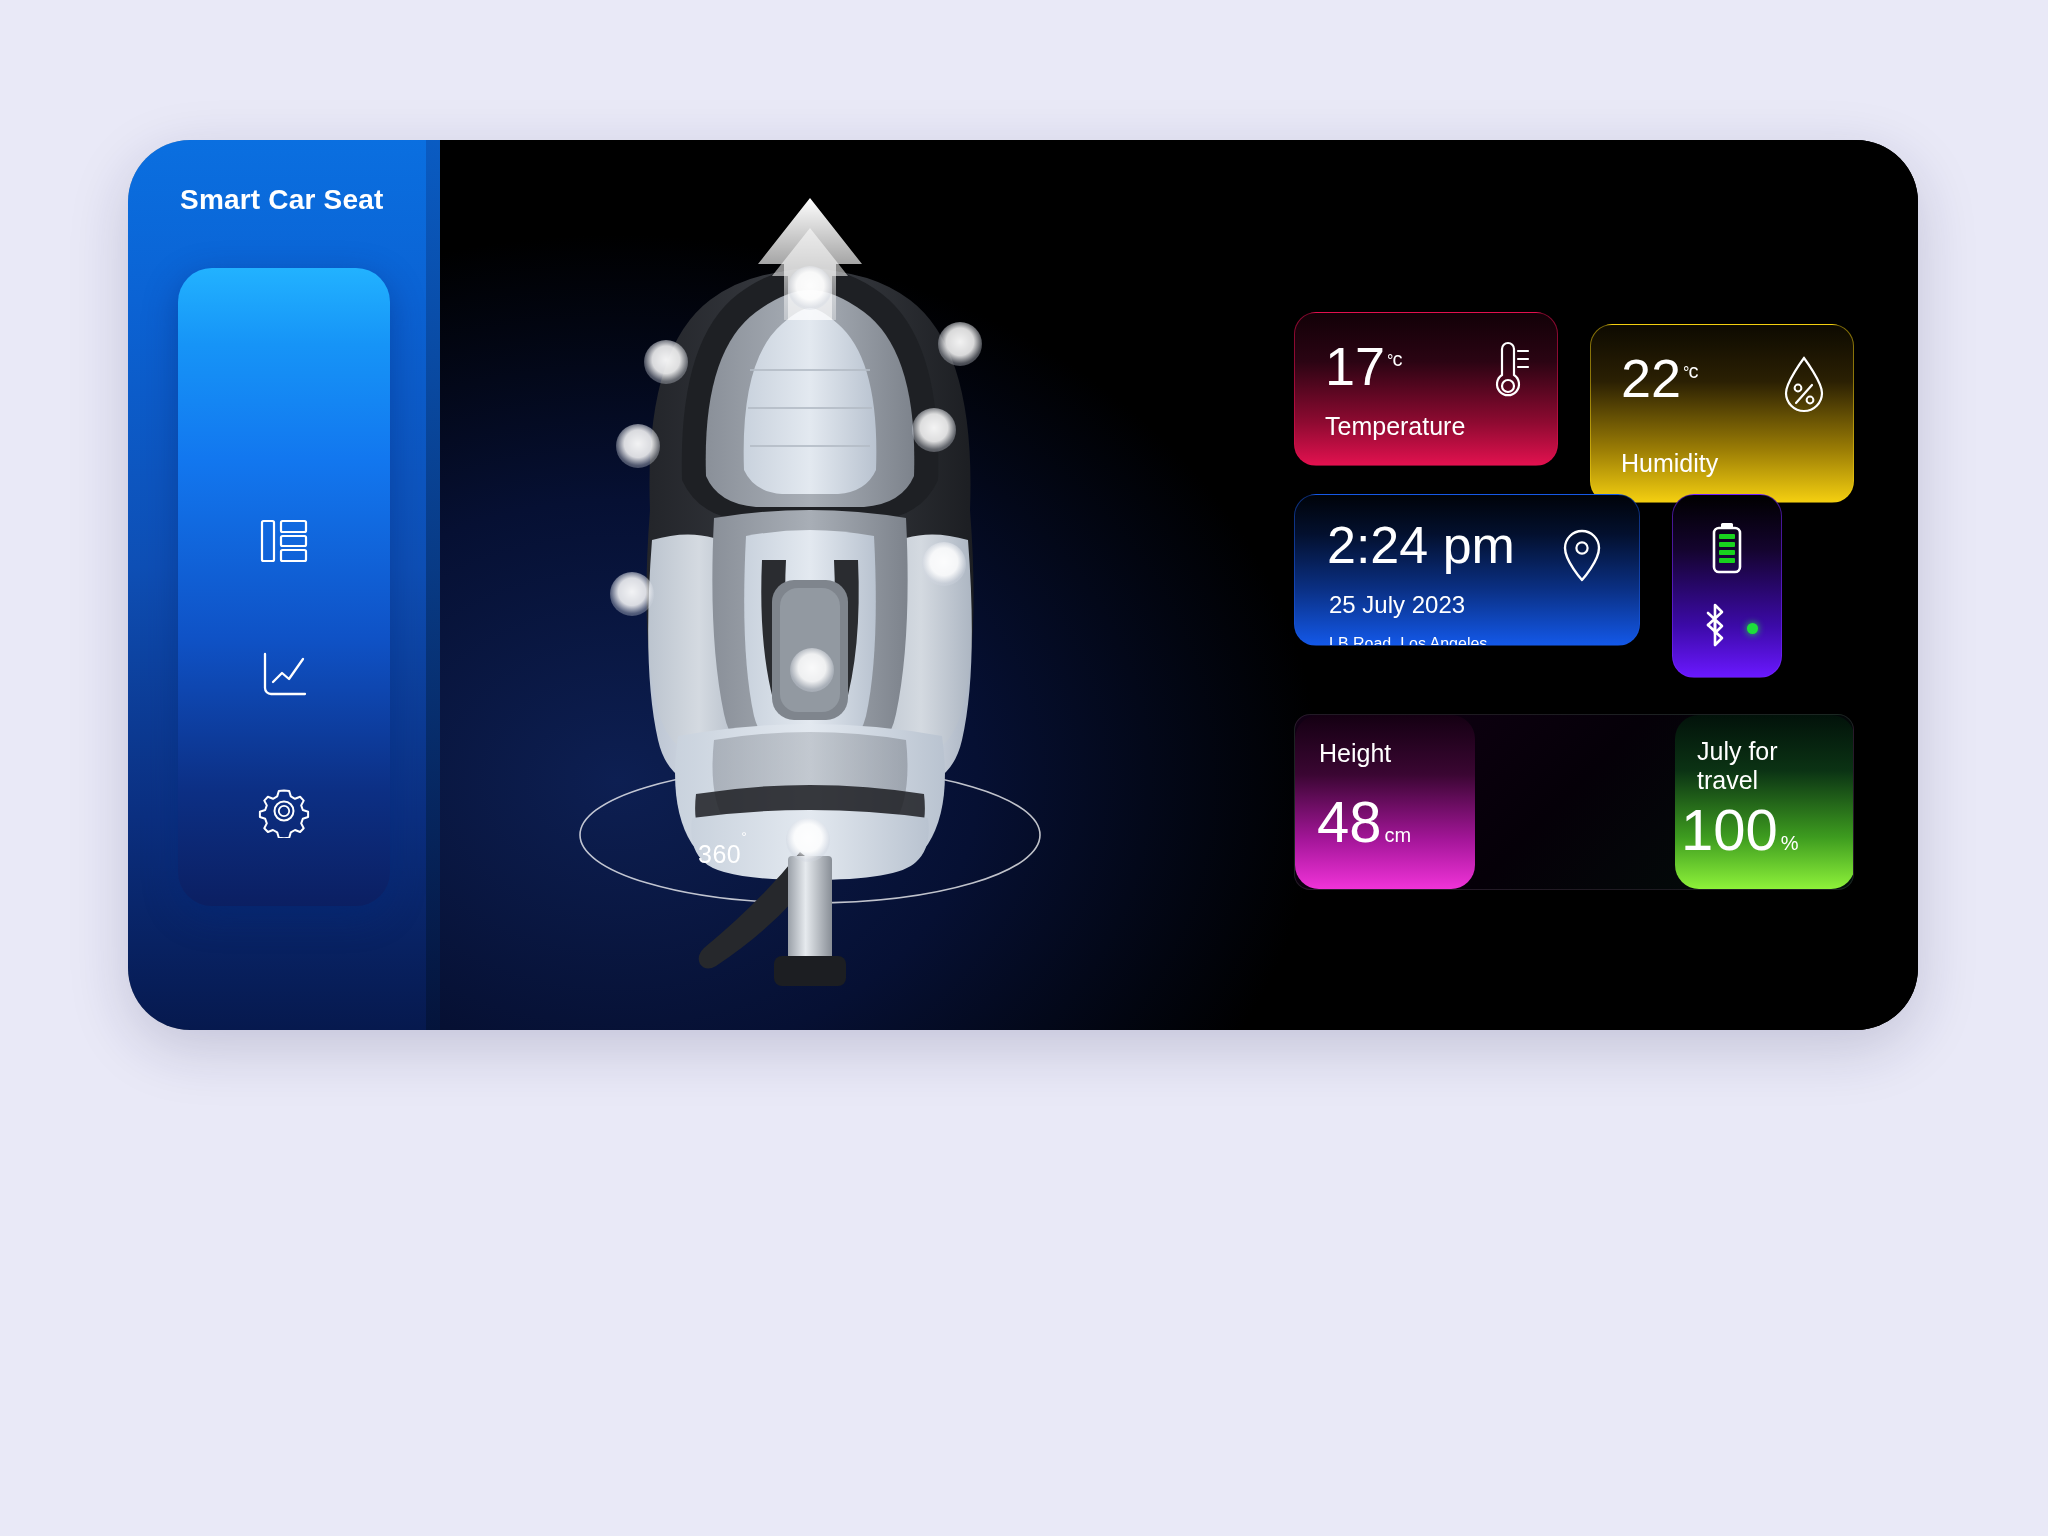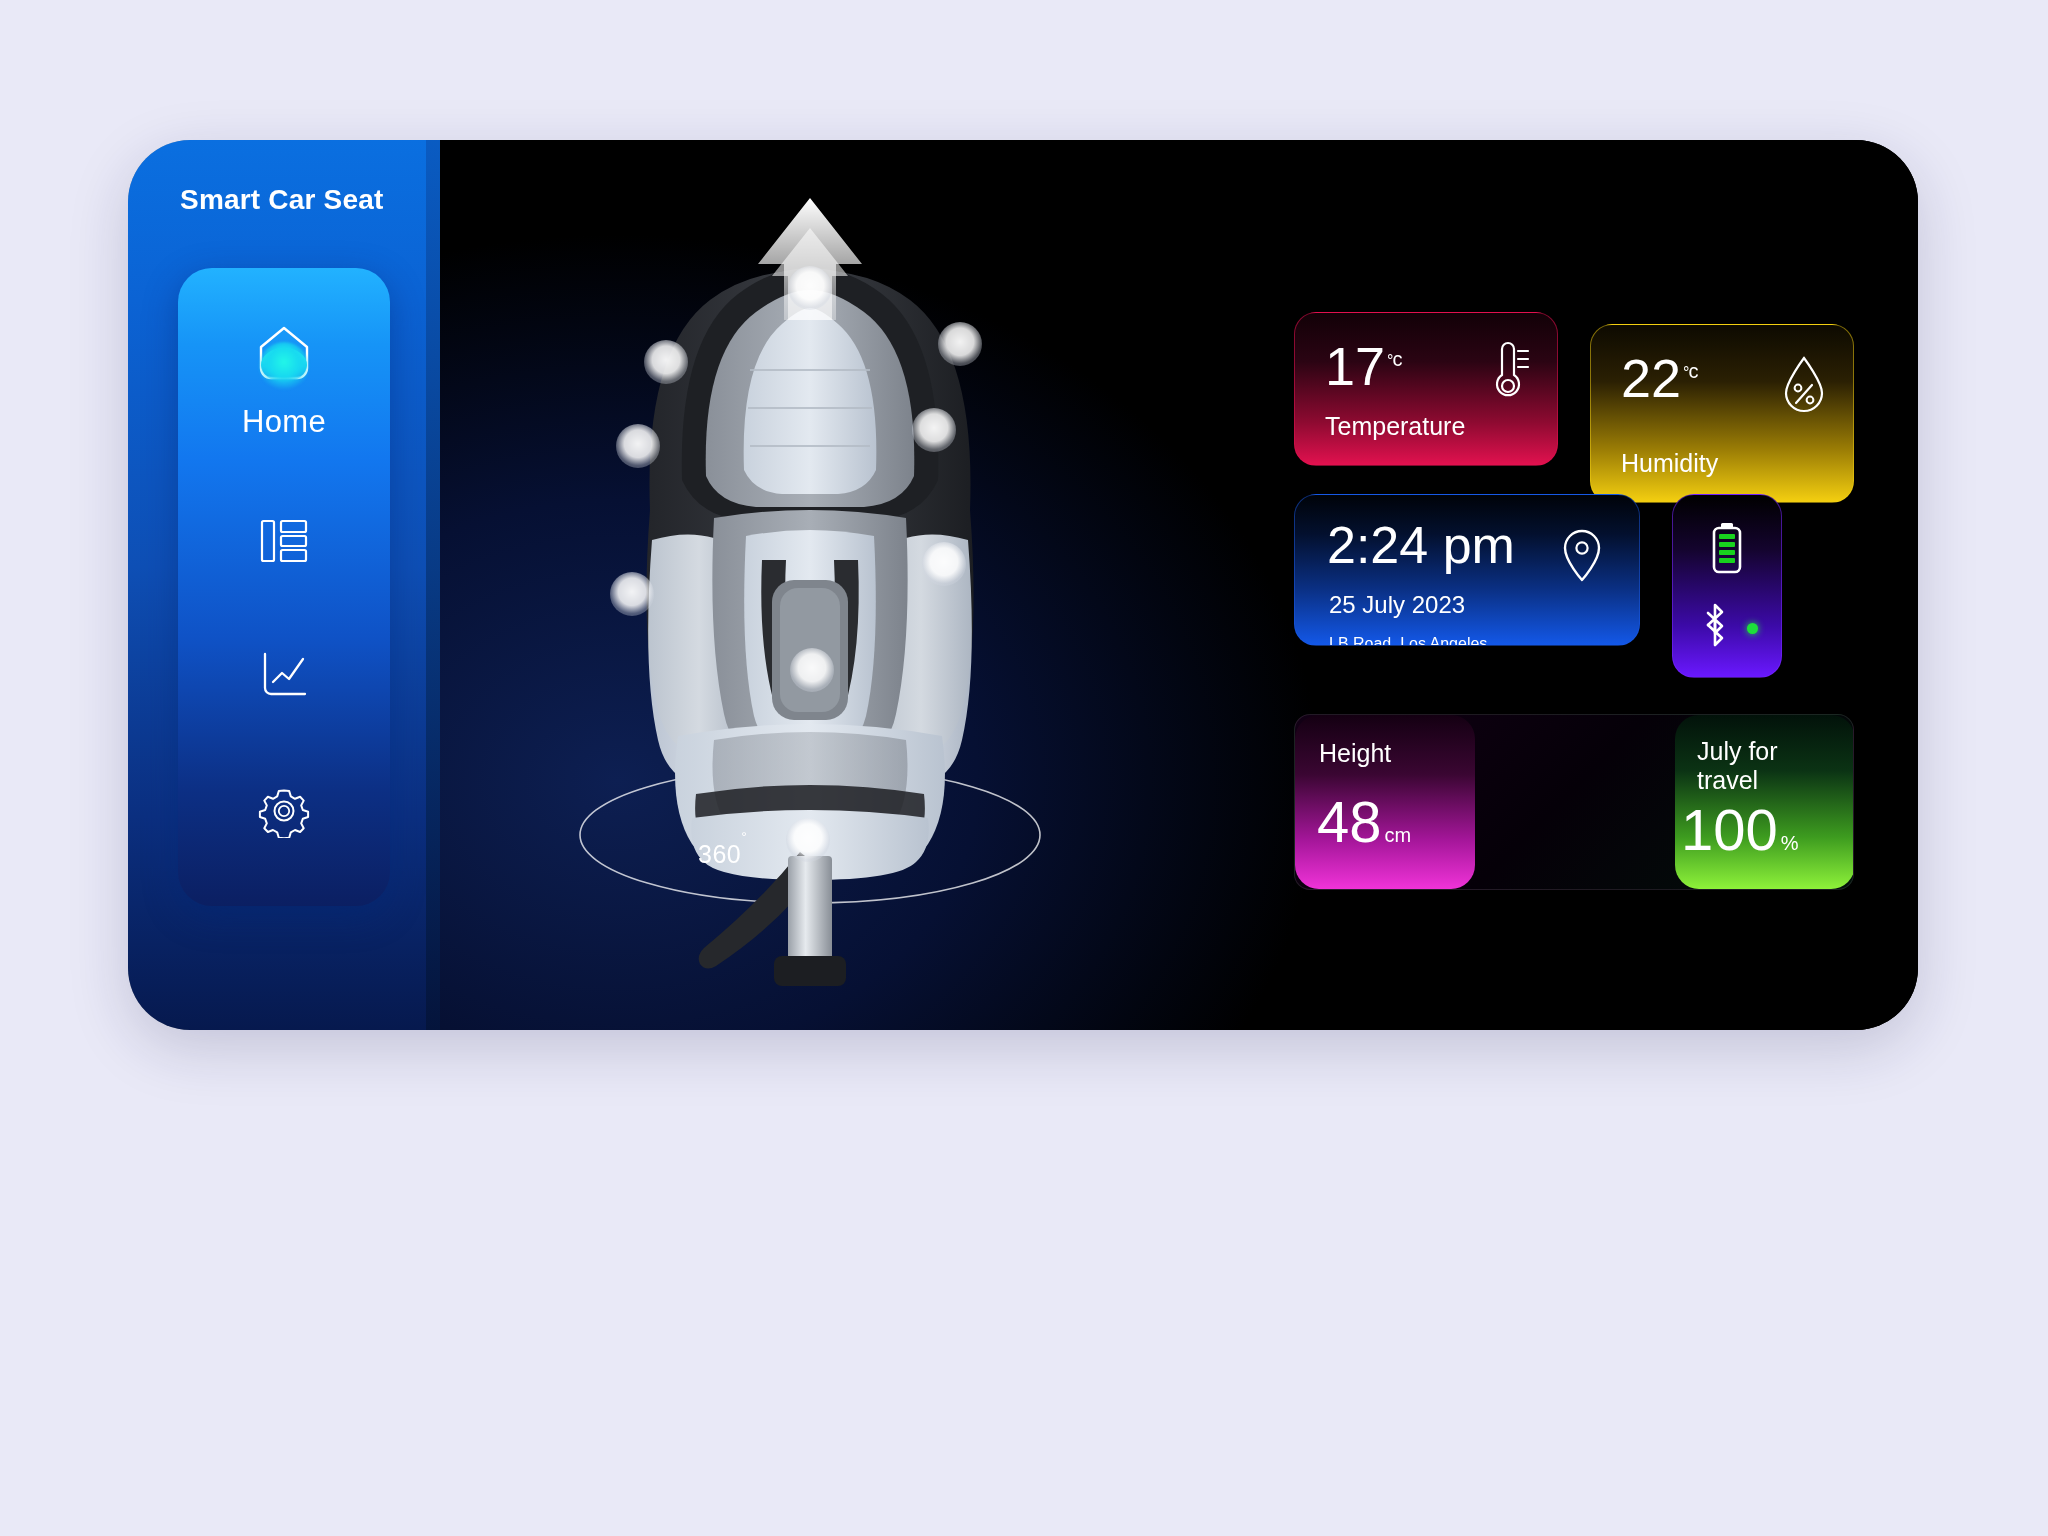--- a/index.html
+++ b/index.html
@@ -188,37 +188,20 @@
 <body>
 
 <div id="app-frame">
 
   <aside id="sidebar">
 
     <div id="app-title">Smart Car Seat</div>
 
     <div id="nav-panel">
 
-      <div class="nav-item" id="nav-home">
-        <div class="home-icon-wrap">
-          <div class="home-glow"></div>
-          <svg class="ico" width="78" height="66" viewBox="0 0 78 66" fill="none">
-            <path d="M39 8 L62 27 V48 a10 10 0 0 1-10 10 H26 a10 10 0 0 1-10-10 V27 Z" stroke="#ffffff" stroke-width="2.4" fill="none" stroke-linejoin="round"></path>
-            <ellipse cx="39" cy="45" rx="23" ry="17" fill="url(#homefill)"></ellipse>
-            <defs>
-              <linearGradient id="homefill" x1="39" y1="28" x2="39" y2="62" gradientUnits="userSpaceOnUse">
-                <stop offset="0" stop-color="#2ff7ea"></stop>
-                <stop offset="0.55" stop-color="#17cdf2"></stop>
-                <stop offset="1" stop-color="#1aa6f0" stop-opacity="0.15"></stop>
-              </linearGradient>
-            </defs>
-          </svg>
-        </div>
-        <span class="nav-label">Home</span>
-      </div>
 
       <div class="nav-item" id="nav-dash">
         <span>
           <svg class="ico" width="50" height="46" viewBox="0 0 50 46" fill="none">
             <rect x="3" y="3" width="12" height="40" rx="1.5" stroke="#fff" stroke-width="2.2"></rect>
             <rect x="22" y="3" width="25" height="11" rx="1.5" stroke="#fff" stroke-width="2.2"></rect>
             <rect x="22" y="18" width="25" height="10" rx="1.5" stroke="#fff" stroke-width="2.2"></rect>
             <rect x="22" y="32" width="25" height="11" rx="1.5" stroke="#fff" stroke-width="2.2"></rect>
           </svg>
         </span>

